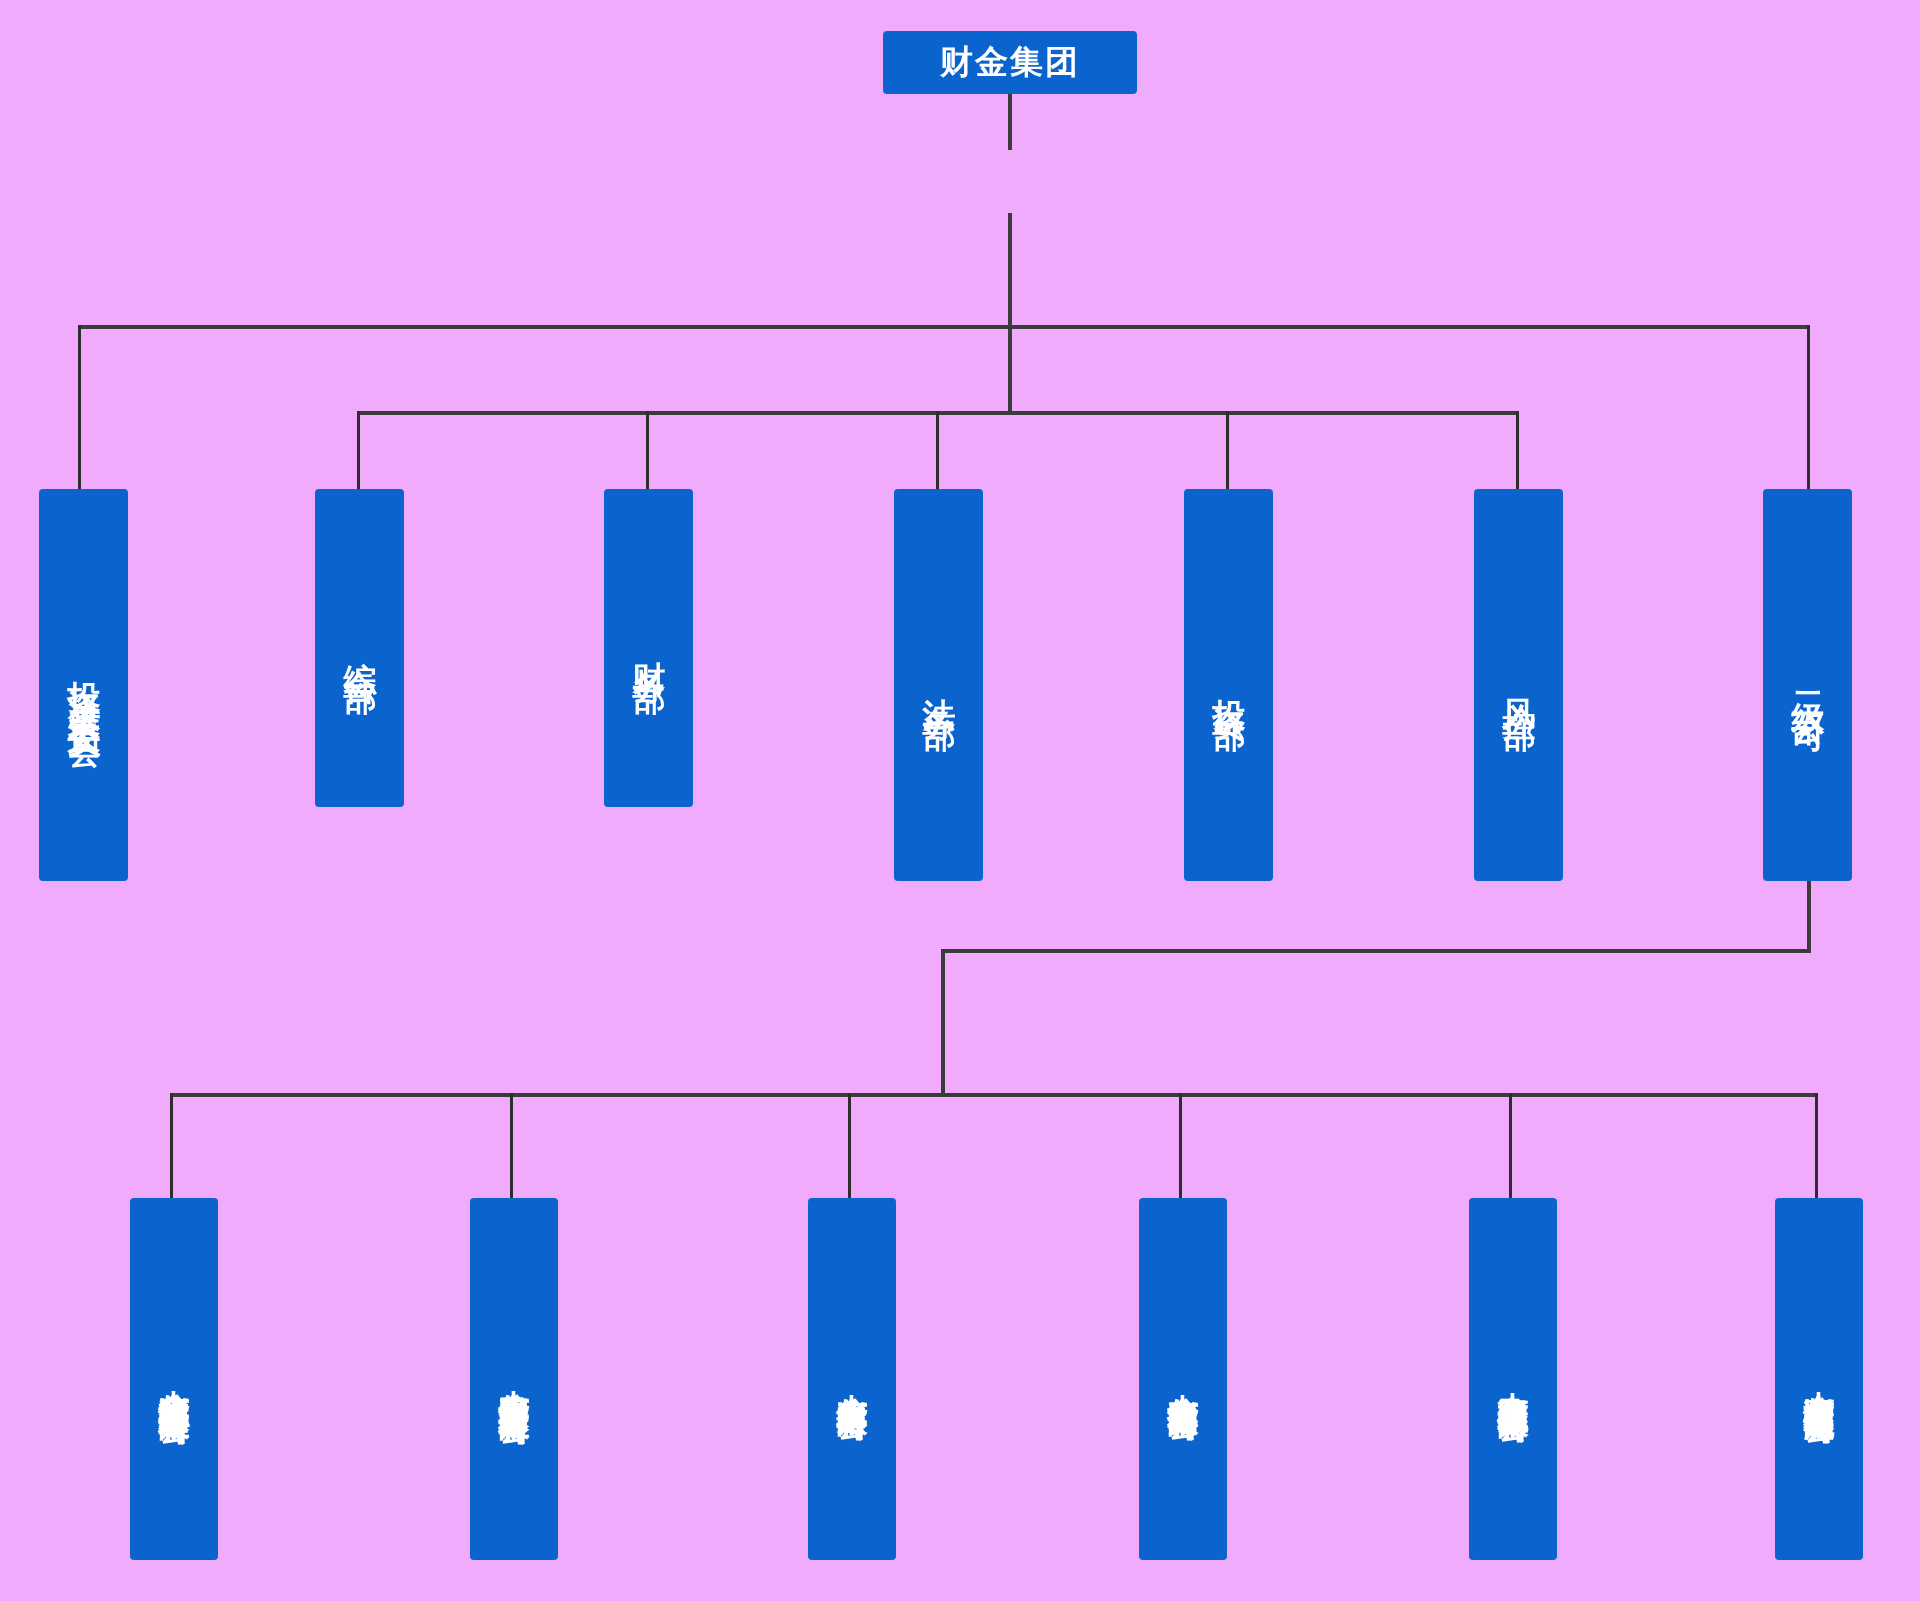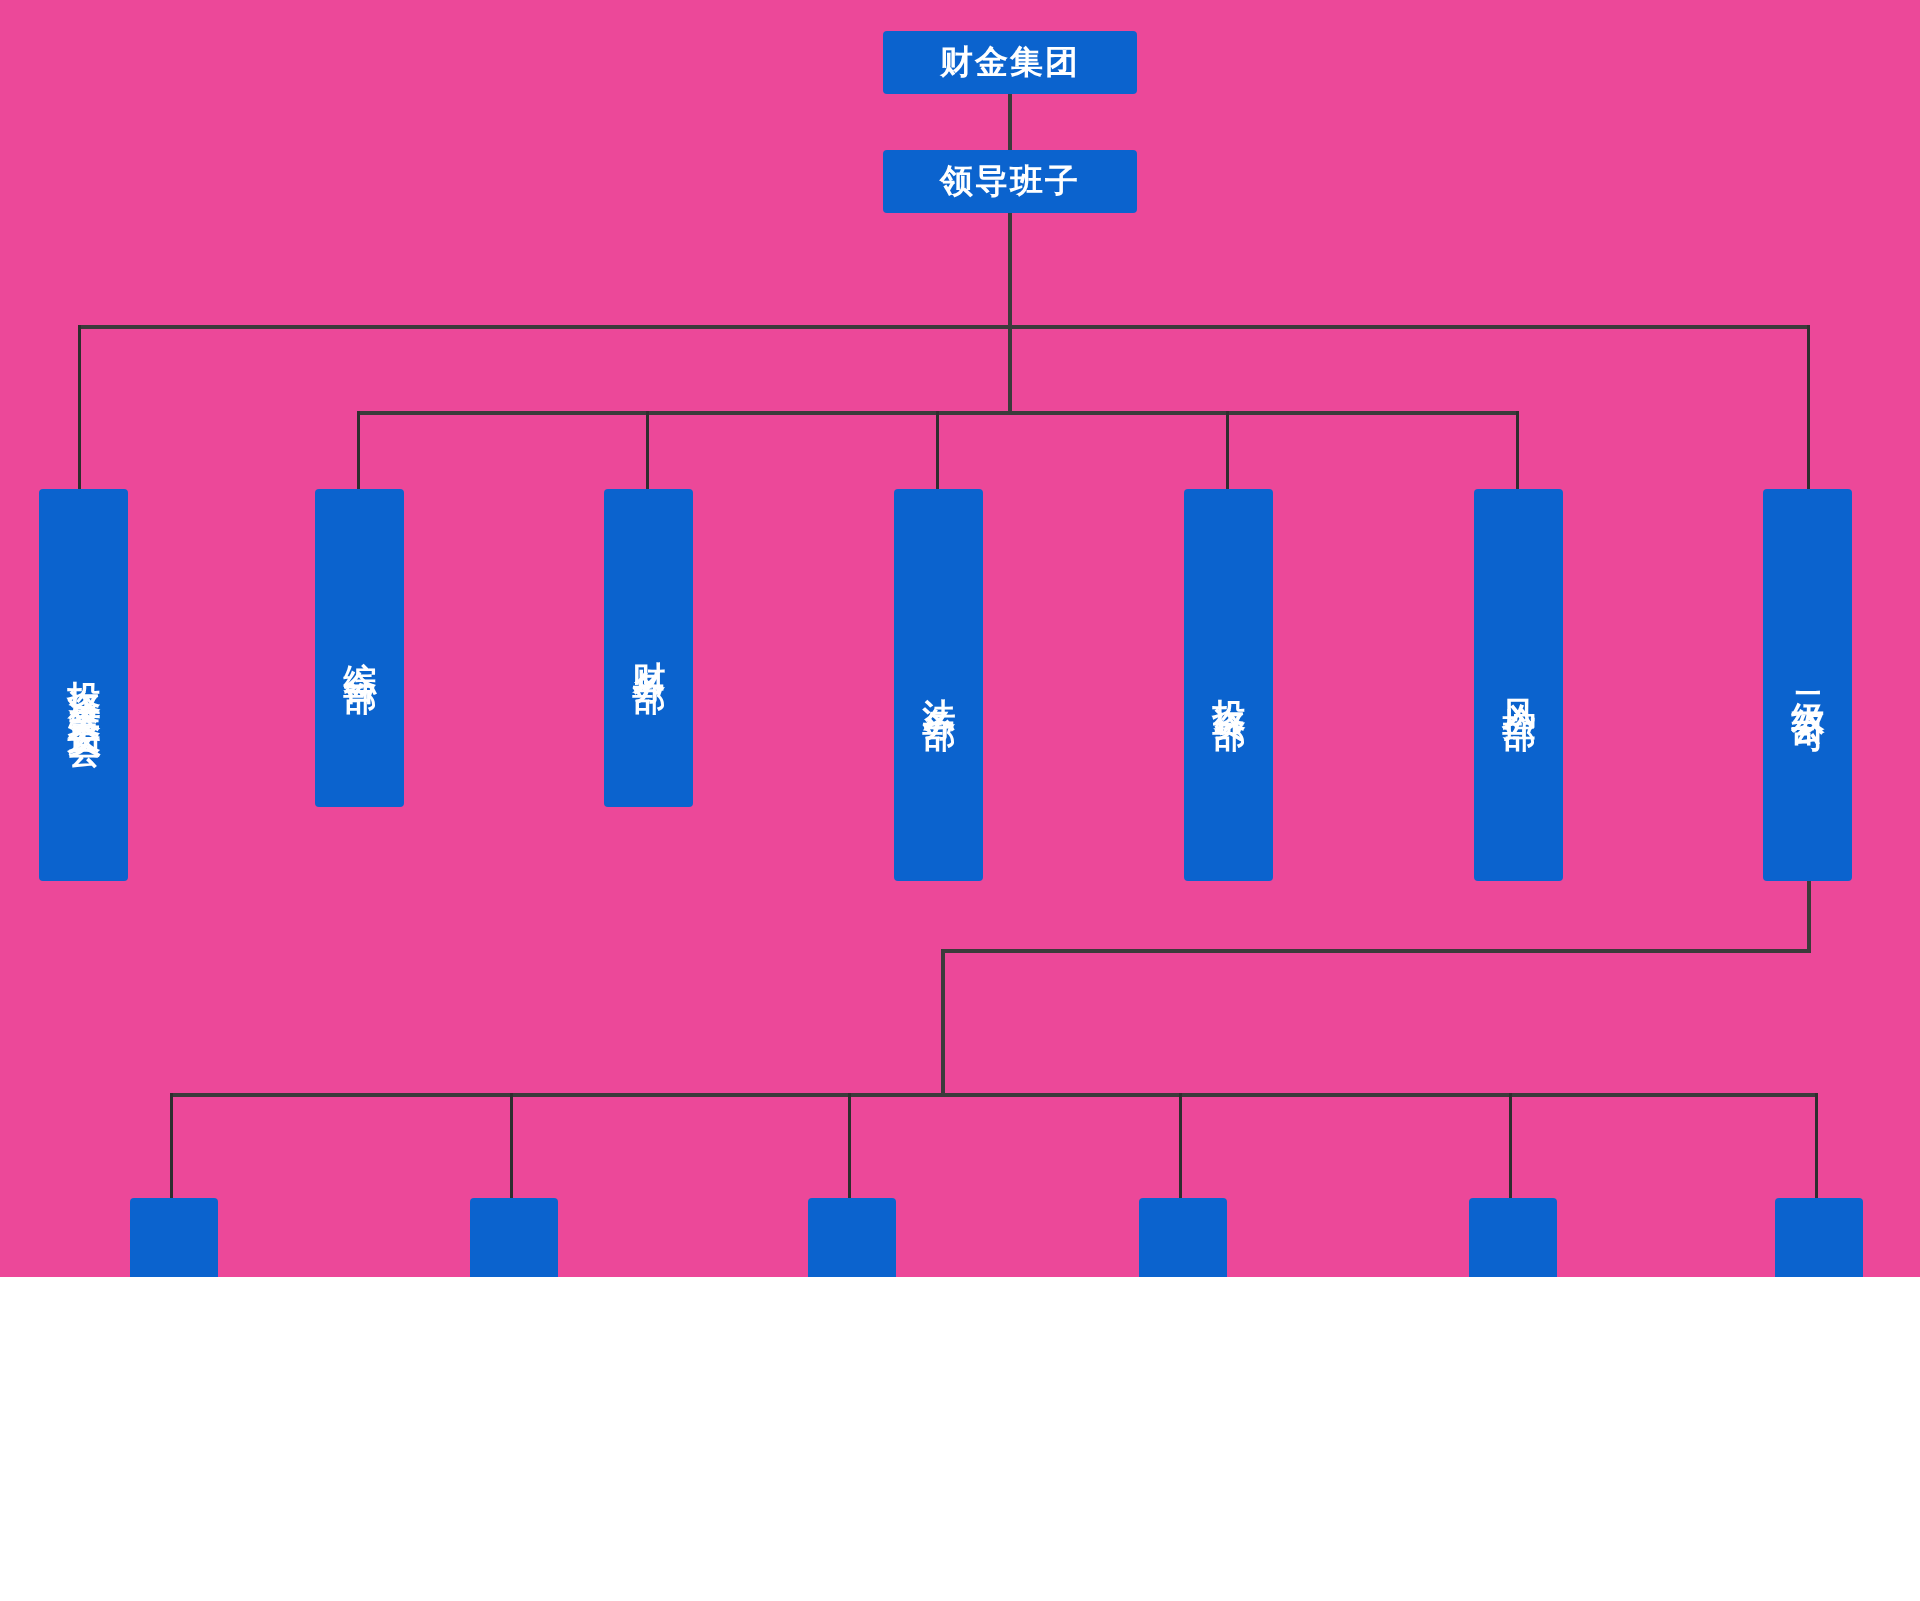--- a/index.html
+++ b/index.html
@@ -6,22 +6,22 @@
     margin: 0;
     padding: 0;
     background: #ffffff;
   }
   body {
     font-family: "DejaVu Sans", "Liberation Sans", sans-serif;
   }
   #org-chart {
     position: relative;
     width: 1920px;
-    height: 1277px;
-    background: #ec4899;
+    height: 1601px;
+    background: #f0abfc;
     overflow: hidden;
   }
   
   .node {
     position: absolute;
     background: #0b63ce;
     border-radius: 4px;
     color: #ffffff;
     font-weight: bold;
     display: flex;
@@ -70,23 +70,20 @@
 <body>
 
 <div id="org-chart">
 
   <div class="node horizontal" style="left:883px; top:31px; width:254px; height:63px;">
     <span>财金集团</span>
   </div>
 
   <div class="vline" style="left:1008px; top:94px; height:56px;"></div>
 
-  <div class="node horizontal" style="left:883px; top:150px; width:254px; height:63px;">
-    <span>领导班子</span>
-  </div>
 
   <div class="vline" style="left:1008px; top:213px; height:114px;"></div>
 
   <div class="hline" style="left:78px; top:325px; width:1732px;"></div>
 
   <div class="vline thin" style="left:78px; top:325px; height:164px;"></div>
 
   <div class="vline thin" style="left:1807px; top:325px; height:164px;"></div>
 
   <div class="vline" style="left:1008px; top:325px; height:89px;"></div>

